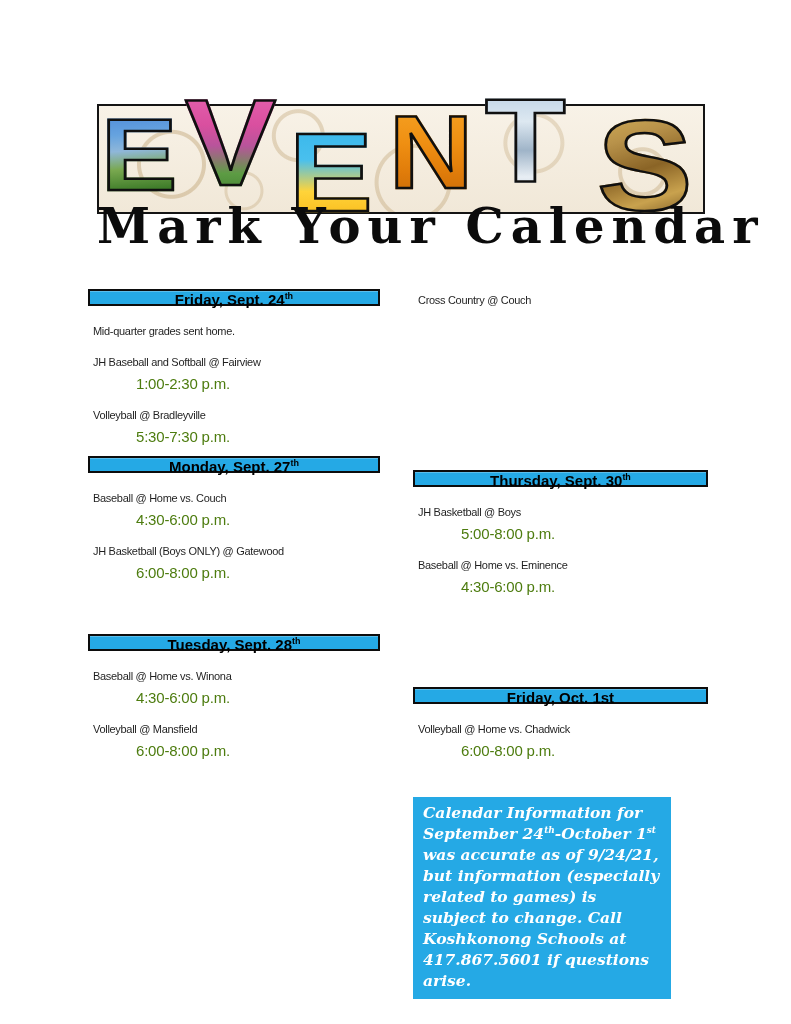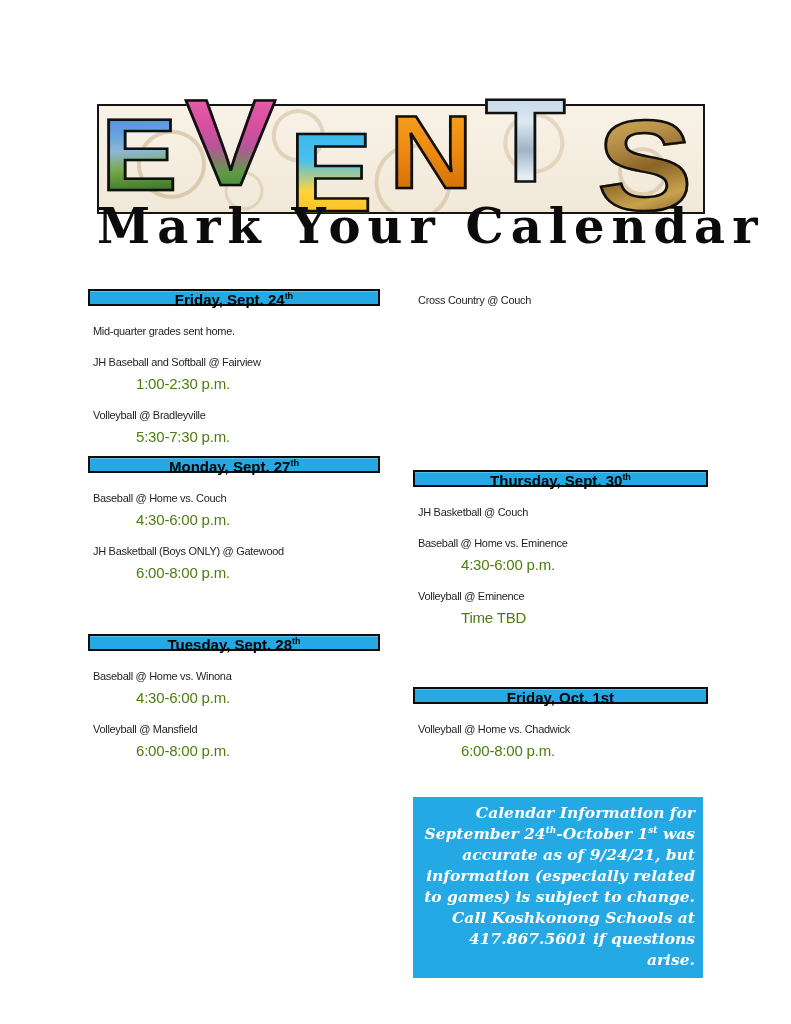--- a/index.html
+++ b/index.html
@@ -74,27 +74,27 @@
     font-weight:normal;font-size:11px;line-height:22px;
     letter-spacing:-0.3px;color:#1f1f1f;
   }
   .event-time{
     font-size:15px;line-height:22px;color:#4d7c0f;
     padding-left:43px;letter-spacing:-0.2px;
   }
 
   
   .note{
-    position:absolute;left:413px;top:797px;width:290px;min-height:128px;
+    position:absolute;left:413px;top:797px;width:258px;min-height:128px;
     box-sizing:border-box;
     background:var(--note-bg,#25a9e5);
     color:var(--note-text,#ffffff);
     padding:5px 8px 8px 10px;
     font-family:"DejaVu Serif",serif;font-style:italic;font-weight:bold;
-    font-size:15.5px;line-height:21px;text-align:right;
+    font-size:15.5px;line-height:21px;
   }
   .note sup{font-size:9px;line-height:0;}
 </style>
 </head>
 <body style="--accent: #25a9e5; --note-bg: #25a9e5; --note-text: #ffffff;">
 
 <div class="banner">
   <div class="banner-box"></div>
   <div id="banner-letters">
       <span class="letter l0">E</span>
@@ -147,29 +147,26 @@
   </div>
 <div id="col-right" class="column">
     <section class="day-block" style="top: 0px;">
       <div class="event">
         <div class="event-name">Cross Country @ Couch</div>
       </div>
     </section>
     <section class="day-block" style="top: 181px;">
       <div class="day-header"><span>Thursday, Sept. 30</span><sup>th</sup></div>
       <div class="event">
-        <div class="event-name">JH Basketball @ Couch</div>
+        <div class="event-name">JH Basketball @ Boys</div>
+        <div class="event-time">5:00-8:00 p.m.</div>
       </div>
       <div class="event">
         <div class="event-name">Baseball @ Home vs. Eminence</div>
         <div class="event-time">4:30-6:00 p.m.</div>
-      </div>
-      <div class="event">
-        <div class="event-name">Volleyball @ Eminence</div>
-        <div class="event-time">Time TBD</div>
       </div>
     </section>
     <section class="day-block" style="top: 398px;">
       <div class="day-header"><span>Friday, Oct. 1st</span></div>
       <div class="event">
         <div class="event-name">Volleyball @ Home vs. Chadwick</div>
         <div class="event-time">6:00-8:00 p.m.</div>
       </div>
     </section>
   </div>

